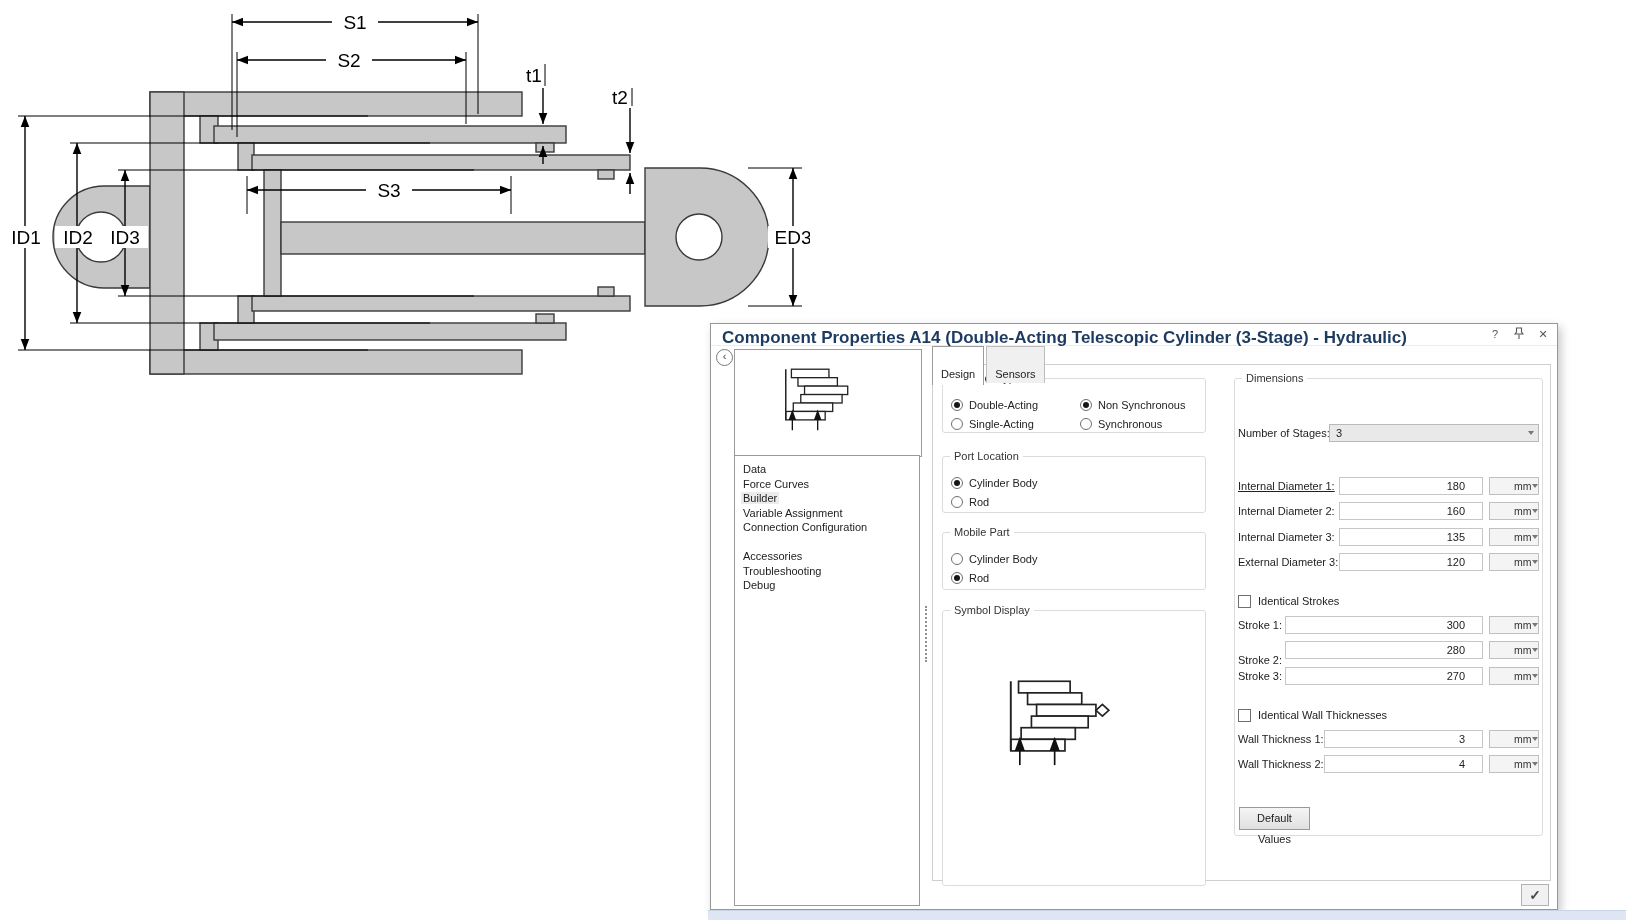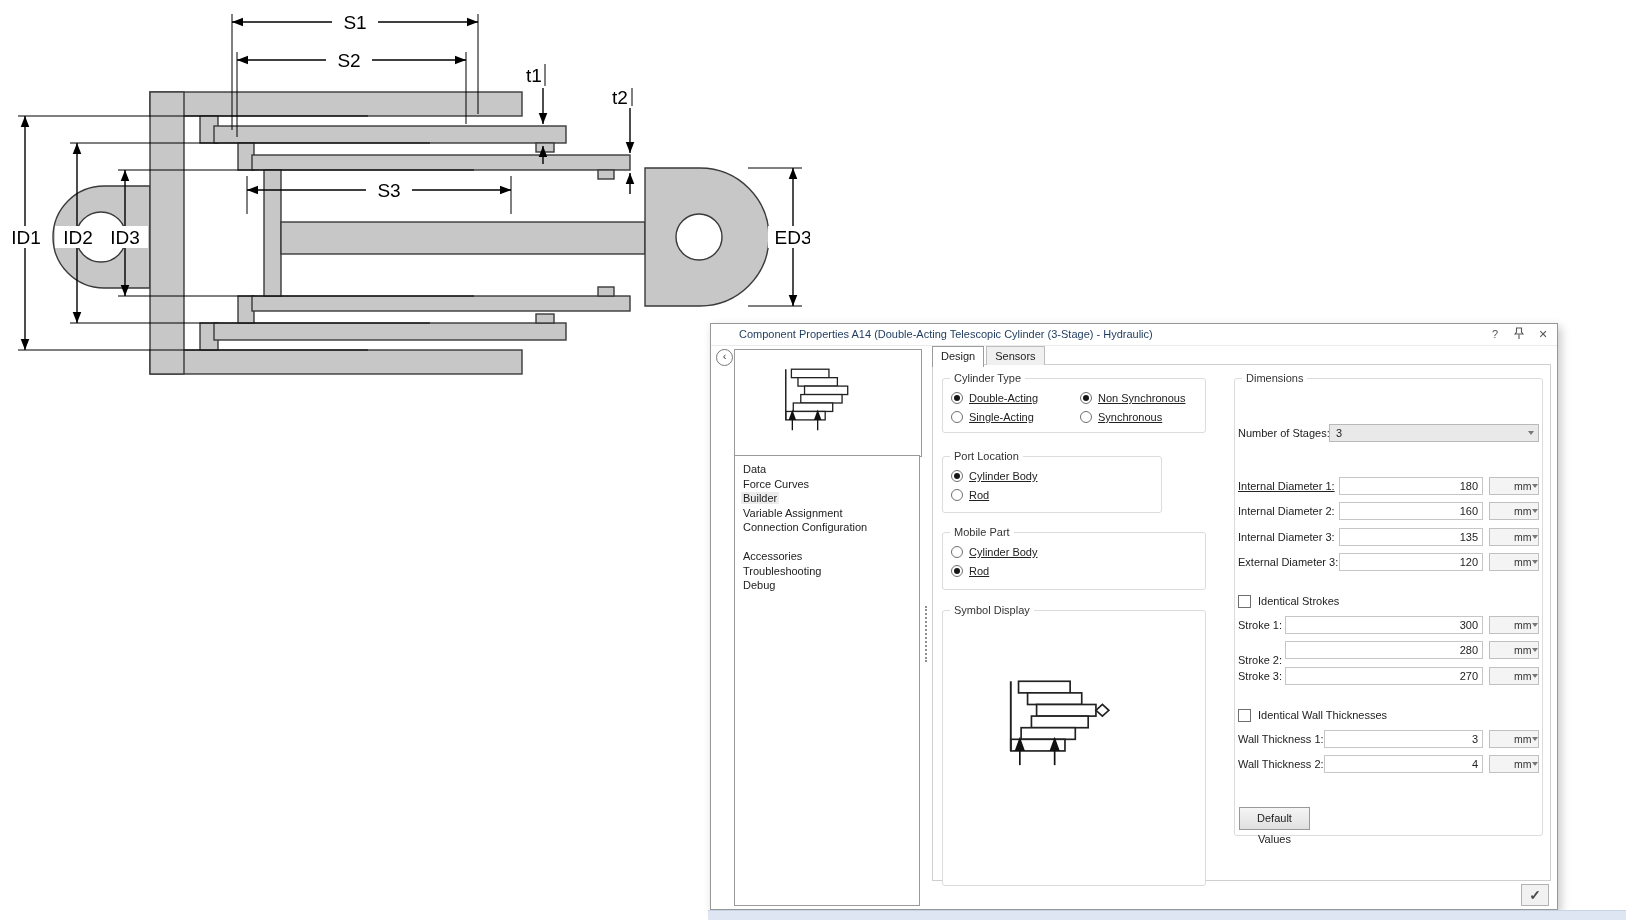--- a/index.html
+++ b/index.html
@@ -6,51 +6,51 @@
   body{
     width:1626px;height:920px;position:relative;overflow:hidden;background:#ffffff;
     font-family:"Liberation Sans",sans-serif;color:#222;
   }
   
   .diagram{position:absolute;left:0;top:0;width:810px;height:400px;}
   
   .dlg{position:absolute;left:710px;top:323px;width:846px;height:585px;background:#fff;
        border:1px solid #979797;box-shadow:3px 4px 9px rgba(0,0,0,.22);font-size:11px;}
   .titlebar{position:absolute;left:0;top:0;right:0;height:21px;background:#fff;border-bottom:1px solid #ececec;}
-  .title{position:absolute;left:28px;top:4px;font-size:11px;font-weight:400;color:#1d3a5f;white-space:nowrap;}
+  .title{position:absolute;left:11px;top:4px;font-size:17px;font-weight:700;color:#1d3a5f;white-space:nowrap;}
   .tb-icons{position:absolute;right:8px;top:3px;display:flex;gap:12px;align-items:center;color:#555;}
   .tb-ic{width:12px;height:14px;text-align:center;font-size:11px;line-height:14px;cursor:default;}
   .back-btn{position:absolute;left:5px;top:25px;width:15px;height:15px;border:1px solid #787878;border-radius:50%;
             text-align:center;line-height:13px;font-size:11px;color:#444;background:#fff;}
   .thumb{position:absolute;left:23px;top:25px;width:186px;height:106px;border:1px solid #9a9a9a;background:#fff;
          display:flex;align-items:center;justify-content:center;}
   .nav-list{position:absolute;left:23px;top:131px;width:186px;height:451px;border:1px solid #9a9a9a;background:#fff;
             box-sizing:border-box;padding-top:6px;}
   .nav-item{height:14.6px;line-height:14.6px;padding-left:6px;font-size:11px;white-space:nowrap;cursor:default;}
   .nav-item span{padding:0 2px;}
   .nav-item.sel span{background:#ececec;}
   .nav-gap{height:14px;}
   .splitter{position:absolute;left:214px;top:282px;height:56px;width:0;border-left:2px dotted #8f8f8f;}
   .tabs{position:absolute;left:221px;top:22px;display:flex;z-index:3;}
-  .tab{height:17px;line-height:16px;padding:1px 8px 0 8px;border:1px solid #bdbdbd;border-bottom:none;
+  .tab{height:17px;line-height:16px;padding:19px 8px 0 8px;border:1px solid #bdbdbd;border-bottom:none;
        background:#f0f0f0;margin-right:2px;color:#222;}
   .tab.active{background:#fff;border-color:#9c9c9c;height:19px;}
   .main-box{position:absolute;left:221px;top:40px;width:617px;height:515px;border:1px solid #cfcfcf;background:#fff;}
   .grp{position:absolute;border:1px solid #dcdcdc;border-radius:3px;background:#fff;box-sizing:border-box;}
   .g-label{position:absolute;top:-7px;left:7px;background:#fff;padding:0 4px;color:#333;font-size:11px;white-space:nowrap;}
   .opt-col{padding:13px 0 0 8px;}
-  .opt-row{display:flex;align-items:flex-start;gap:6px;height:19px;cursor:default;text-decoration:underline;}
+  .opt-row{display:flex;align-items:flex-end;gap:6px;height:19px;cursor:default;}
   .ct-grid{display:grid;grid-template-columns:129px auto;padding:13px 0 0 8px;}
   .radio{width:12px;height:12px;border:1px solid #6f6f6f;border-radius:50%;box-sizing:border-box;background:#fff;
          position:relative;flex:0 0 auto;}
   .radio.on::after{content:'';position:absolute;left:2px;top:2px;width:6px;height:6px;border-radius:50%;background:#161616;}
   .sym-wrap{display:flex;justify-content:center;padding-top:62px;}
   .f-label{position:absolute;height:18px;line-height:18px;left:3px;white-space:nowrap;color:#222;}
   .num-input{position:absolute;height:18px;box-sizing:border-box;border:1px solid #c6c6c6;background:#fff;
-             text-align:right;padding:0 4px;font-size:11px;font-family:"Liberation Sans",sans-serif;color:#222;}
+             text-align:right;padding:0 17px;font-size:11px;font-family:"Liberation Sans",sans-serif;color:#222;}
   .unit-dd{position:absolute;width:50px;height:18px;box-sizing:border-box;border:1px solid #c0c0c0;background:#f4f4f4;
            display:flex;align-items:center;cursor:default;padding-left:24px;}
   .unit-dd .u-txt{flex:1;text-align:center;font-size:10.5px;color:#333;}
   .chev{width:0;height:0;border-left:3.5px solid transparent;border-right:3.5px solid transparent;
         border-top:4px solid #777;margin-right:4px;}
   .stages-dd{position:absolute;left:94px;top:45px;width:210px;height:18px;box-sizing:border-box;border:1px solid #b9b9b9;
              background:#e9e9e9;display:flex;align-items:center;padding-left:6px;cursor:default;}
   .stages-dd .u-txt{flex:1;text-align:left;font-size:11px;color:#222;}
   .chk{position:absolute;width:13px;height:13px;box-sizing:border-box;border:1px solid #6f6f6f;background:#fff;}
   .chk-label{position:absolute;height:16px;line-height:16px;white-space:nowrap;}
@@ -217,21 +217,21 @@
           <span class="radio"></span>
           <span>Single-Acting</span>
         </div>
         <div class="opt-row">
           <span class="radio"></span>
           <span>Synchronous</span>
         </div>
       </div>
     </div>
 
-    <div class="grp" style="left:9px;top:91px;width:220px;height:57px;">
+    <div class="grp" style="left:9px;top:91px;width:264px;height:57px;">
       <div class="g-label">Port Location</div>
       <div class="opt-col">
         <div class="opt-row">
           <span class="radio on"></span>
           <span>Cylinder Body</span>
         </div>
         <div class="opt-row">
           <span class="radio"></span>
           <span>Rod</span>
         </div>

